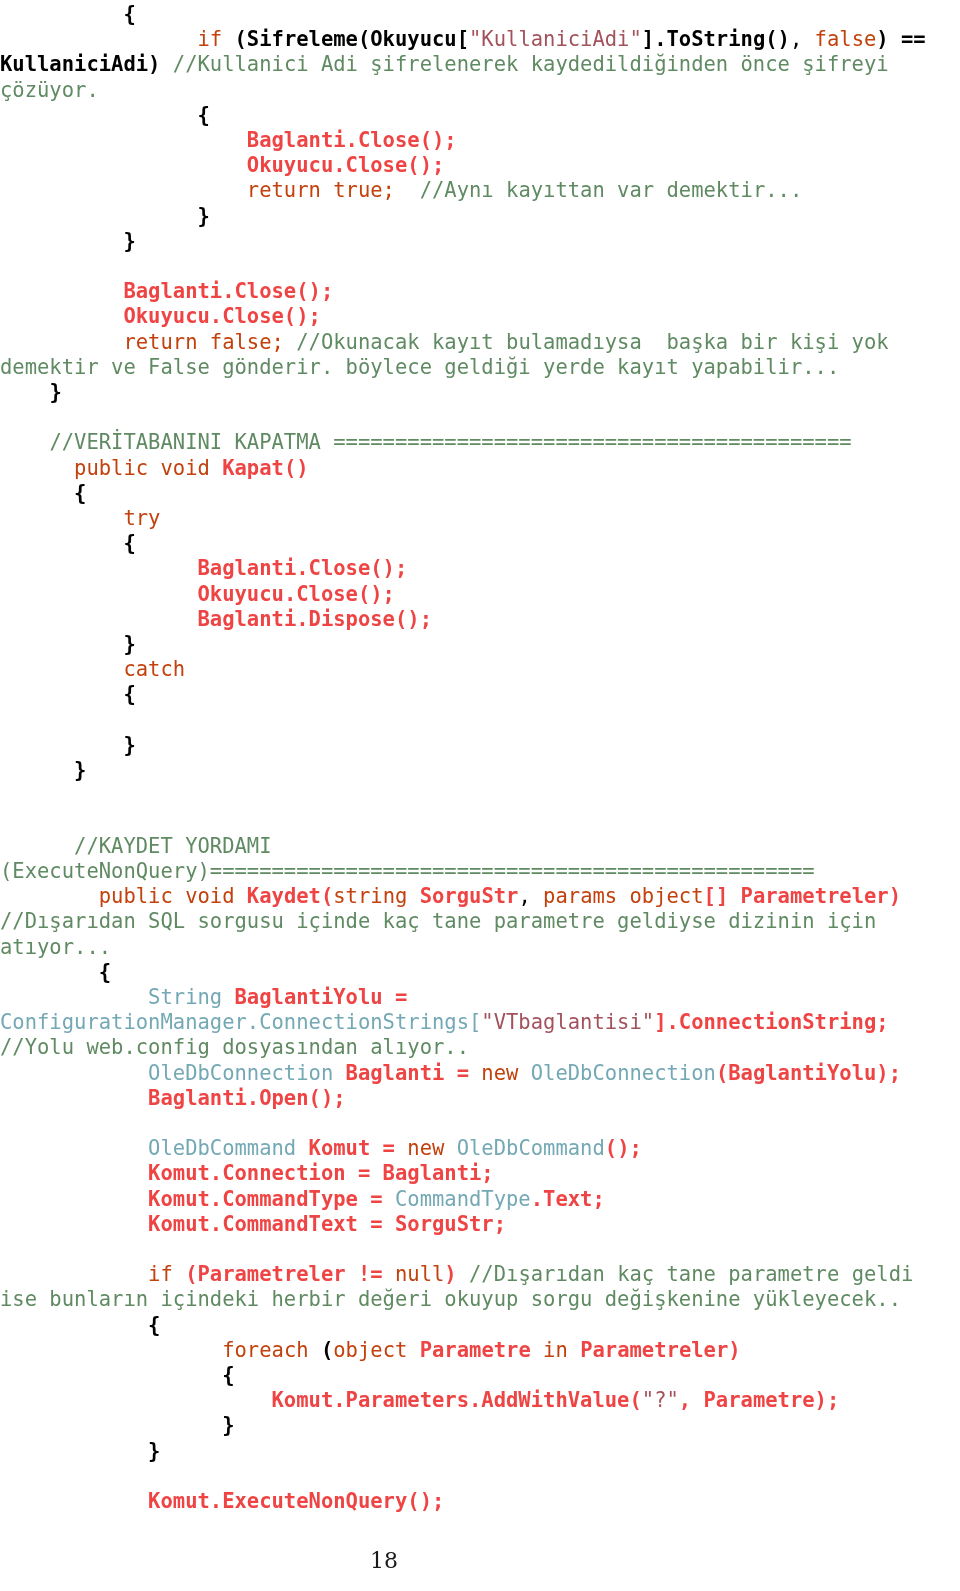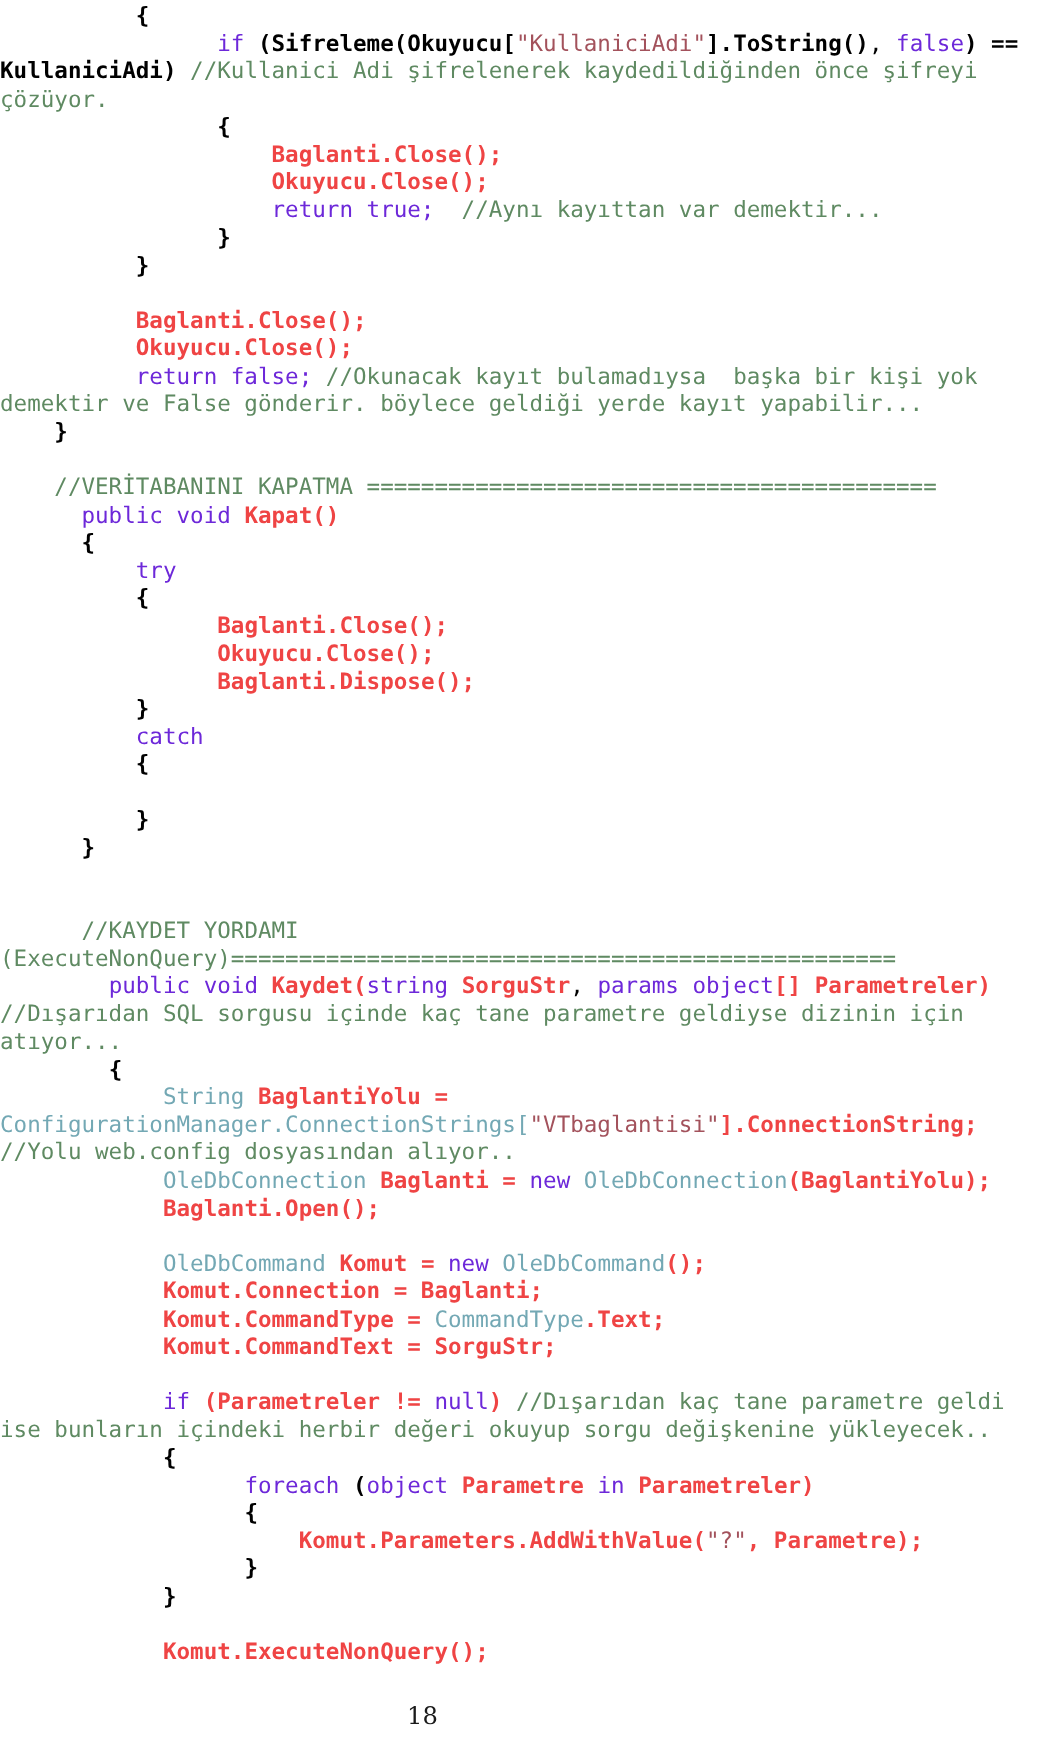--- a/index.html
+++ b/index.html
@@ -39,21 +39,21 @@
     color: #000000;
   }
 
   .ln {
     display: block;
     min-height: 25.2px;
     white-space: pre-wrap;
   }
 
   
-  .kw   { color: #6d28d9; }            
+  .kw   { color: #c2410c; }            
   .cm   { color: #5f8a62; }            
   .st   { color: #a3525c; }            
   .ty   { color: #73a8b4; }            
   .id   { color: #ef4444; font-weight: bold; }  
   .pl   { color: #000000; }            
   .bk   { color: #000000; font-weight: bold; }  
 
   #page-number {
     position: absolute;
     left: 0;

